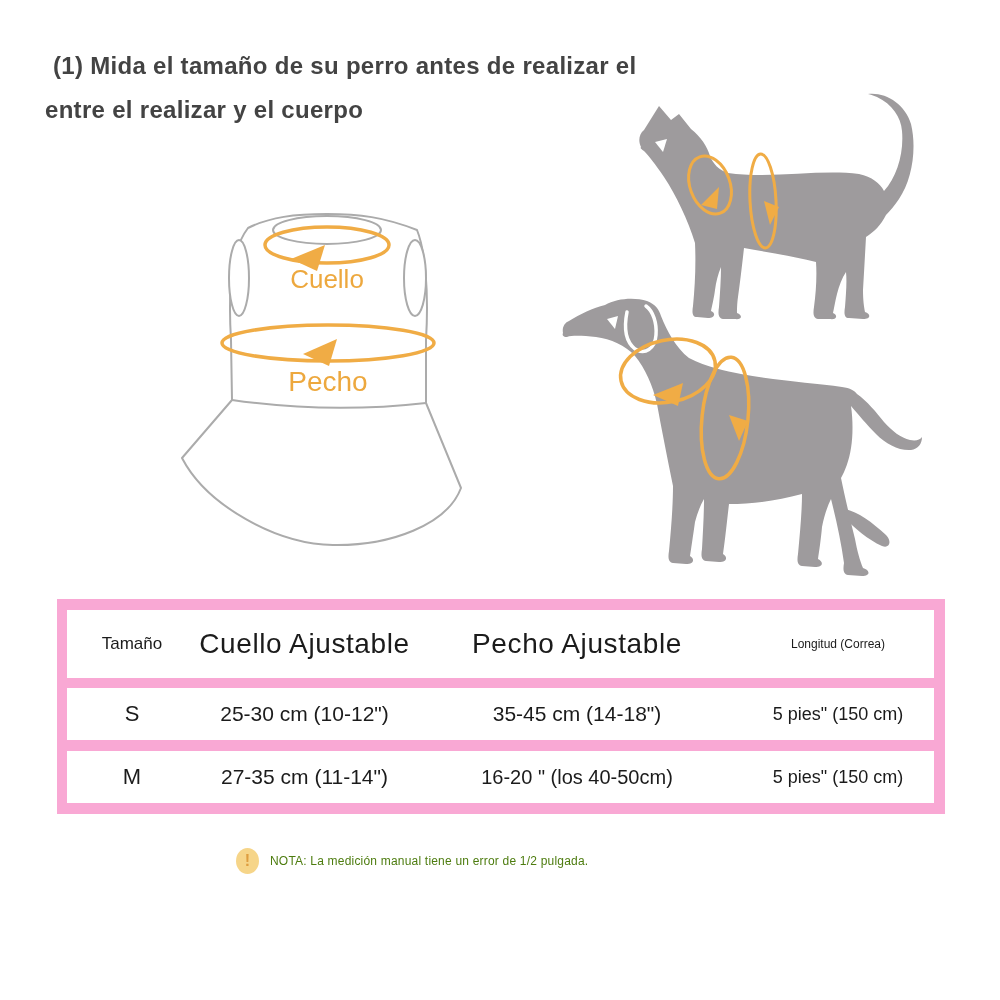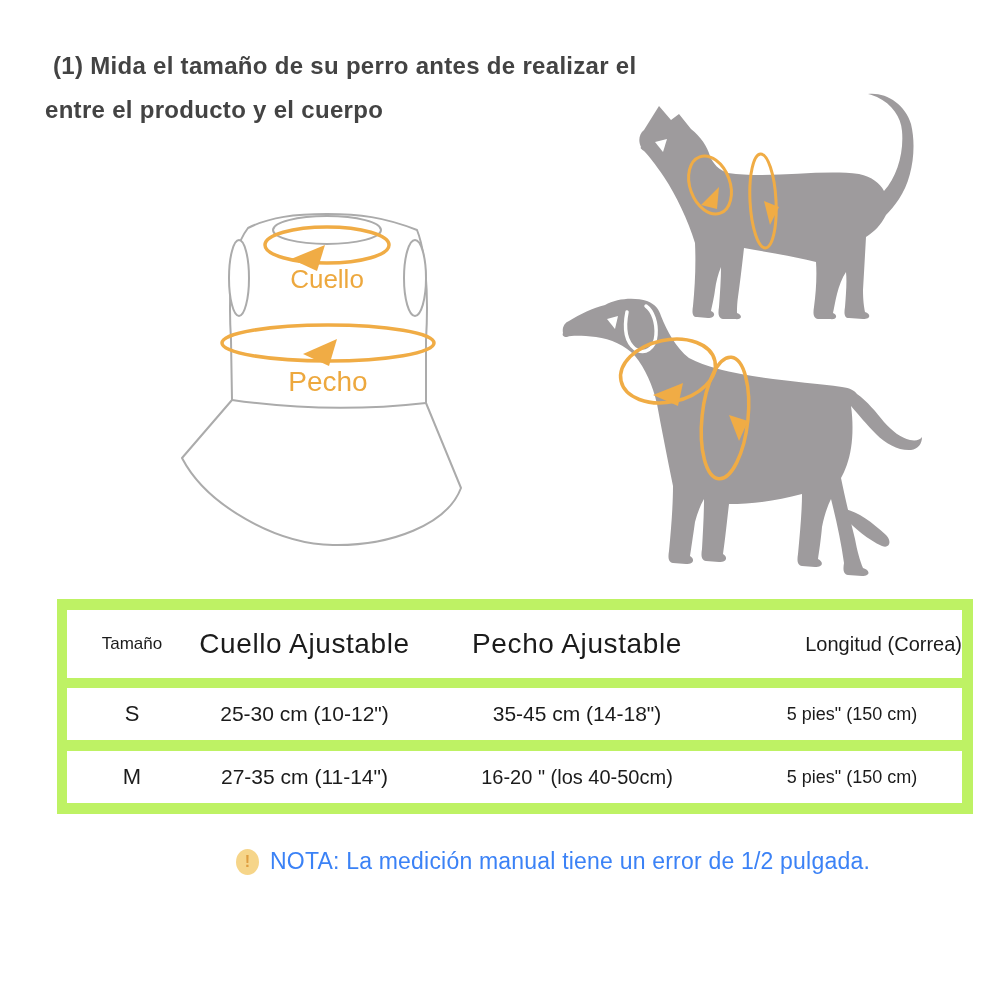--- a/index.html
+++ b/index.html
@@ -14,60 +14,59 @@
   }
   .instructions .line{display:block;}
   .instructions .line.first{padding-left:8px;}
   
   .harness-svg{position:absolute;left:165px;top:200px;}
   .cat-svg{position:absolute;left:615px;top:85px;}
   .dog-svg{position:absolute;left:545px;top:295px;}
   
   .size-table{
     position:absolute;left:57px;top:599px;width:888px;height:215px;
-    background:#bef264;
-    padding-left:28px;
+    background:#f9a8d4;
   }
   .trow{
     position:absolute;left:10px;right:11px;background:#ffffff;
     display:grid;grid-template-columns:130px 215px 330px auto;align-items:center;
   }
   .trow.head{top:11px;height:68px;}
   .trow.r1{top:89px;height:52px;}
   .trow.r2{top:152px;height:52px;}
   .cell{text-align:center;color:#1b1b1b;white-space:nowrap;}
   .th-size{font-size:17px;}
   .th-big{font-size:28px;letter-spacing:0.6px;}
-  .th-leash{font-size:20px;text-align:right;}
+  .th-leash{font-size:12px;}
   .td-size{font-size:22px;}
   .td-val{font-size:21px;}
   .td-val-sm{font-size:20px;}
   .td-leash{font-size:18px;}
   
   .note{
     position:absolute;left:236px;top:848px;display:flex;align-items:center;gap:11px;
   }
   .note-icon{
     width:23px;height:26px;border-radius:50%;background:#f6d589;flex:0 0 auto;
     display:flex;align-items:center;justify-content:center;
     color:#de9d3f;font-size:16px;font-weight:bold;line-height:1;
   }
-  .note-text{font-size:23px;color:#3b82f6;letter-spacing:0.2px;}
+  .note-text{font-size:12px;color:#4d7c0f;letter-spacing:0.2px;}
   
   .diagram-label{
     font-family:"Liberation Sans","DejaVu Sans",sans-serif;
     fill:#eda83e;
   }
 </style>
 </head>
 <body>
 
 <div class="instructions">
   <span class="line first">(1) Mida el tamaño de su perro antes de realizar el</span>
-  <span class="line">entre el producto y el cuerpo</span>
+  <span class="line">entre el realizar y el cuerpo</span>
 </div>
 
 <svg class="harness-svg" width="320" height="360" viewBox="0 0 320 360" xmlns="http://www.w3.org/2000/svg">
   <g stroke="#ababab" stroke-width="2" fill="#ffffff" stroke-linejoin="round">
     <path d="M 83,28 C 105,17 130,14 162,14 C 194,14 219,17 252,30
              C 260,50 264,90 261,140 L 261,203 L 296,288
              C 282,325 225,346 168,345 C 112,344 42,306 17,258
              L 67,200 L 66,140 C 63,90 66,50 83,28 Z"></path>
     <path d="M 67,200 Q 164,214 261,203" fill="none"></path>
     <ellipse cx="162" cy="30" rx="54" ry="14"></ellipse>

